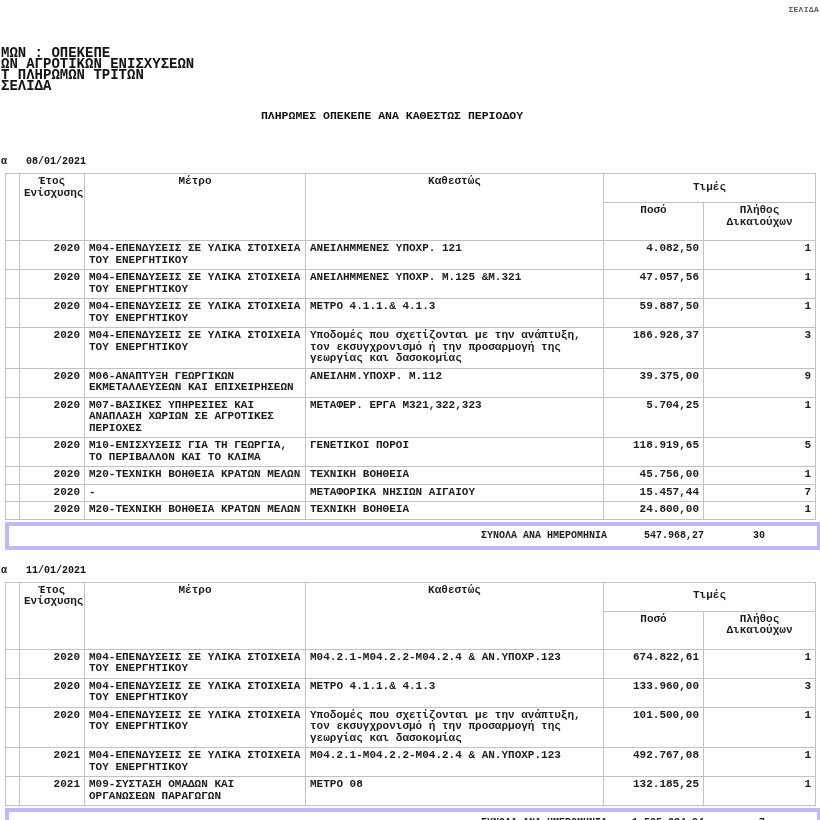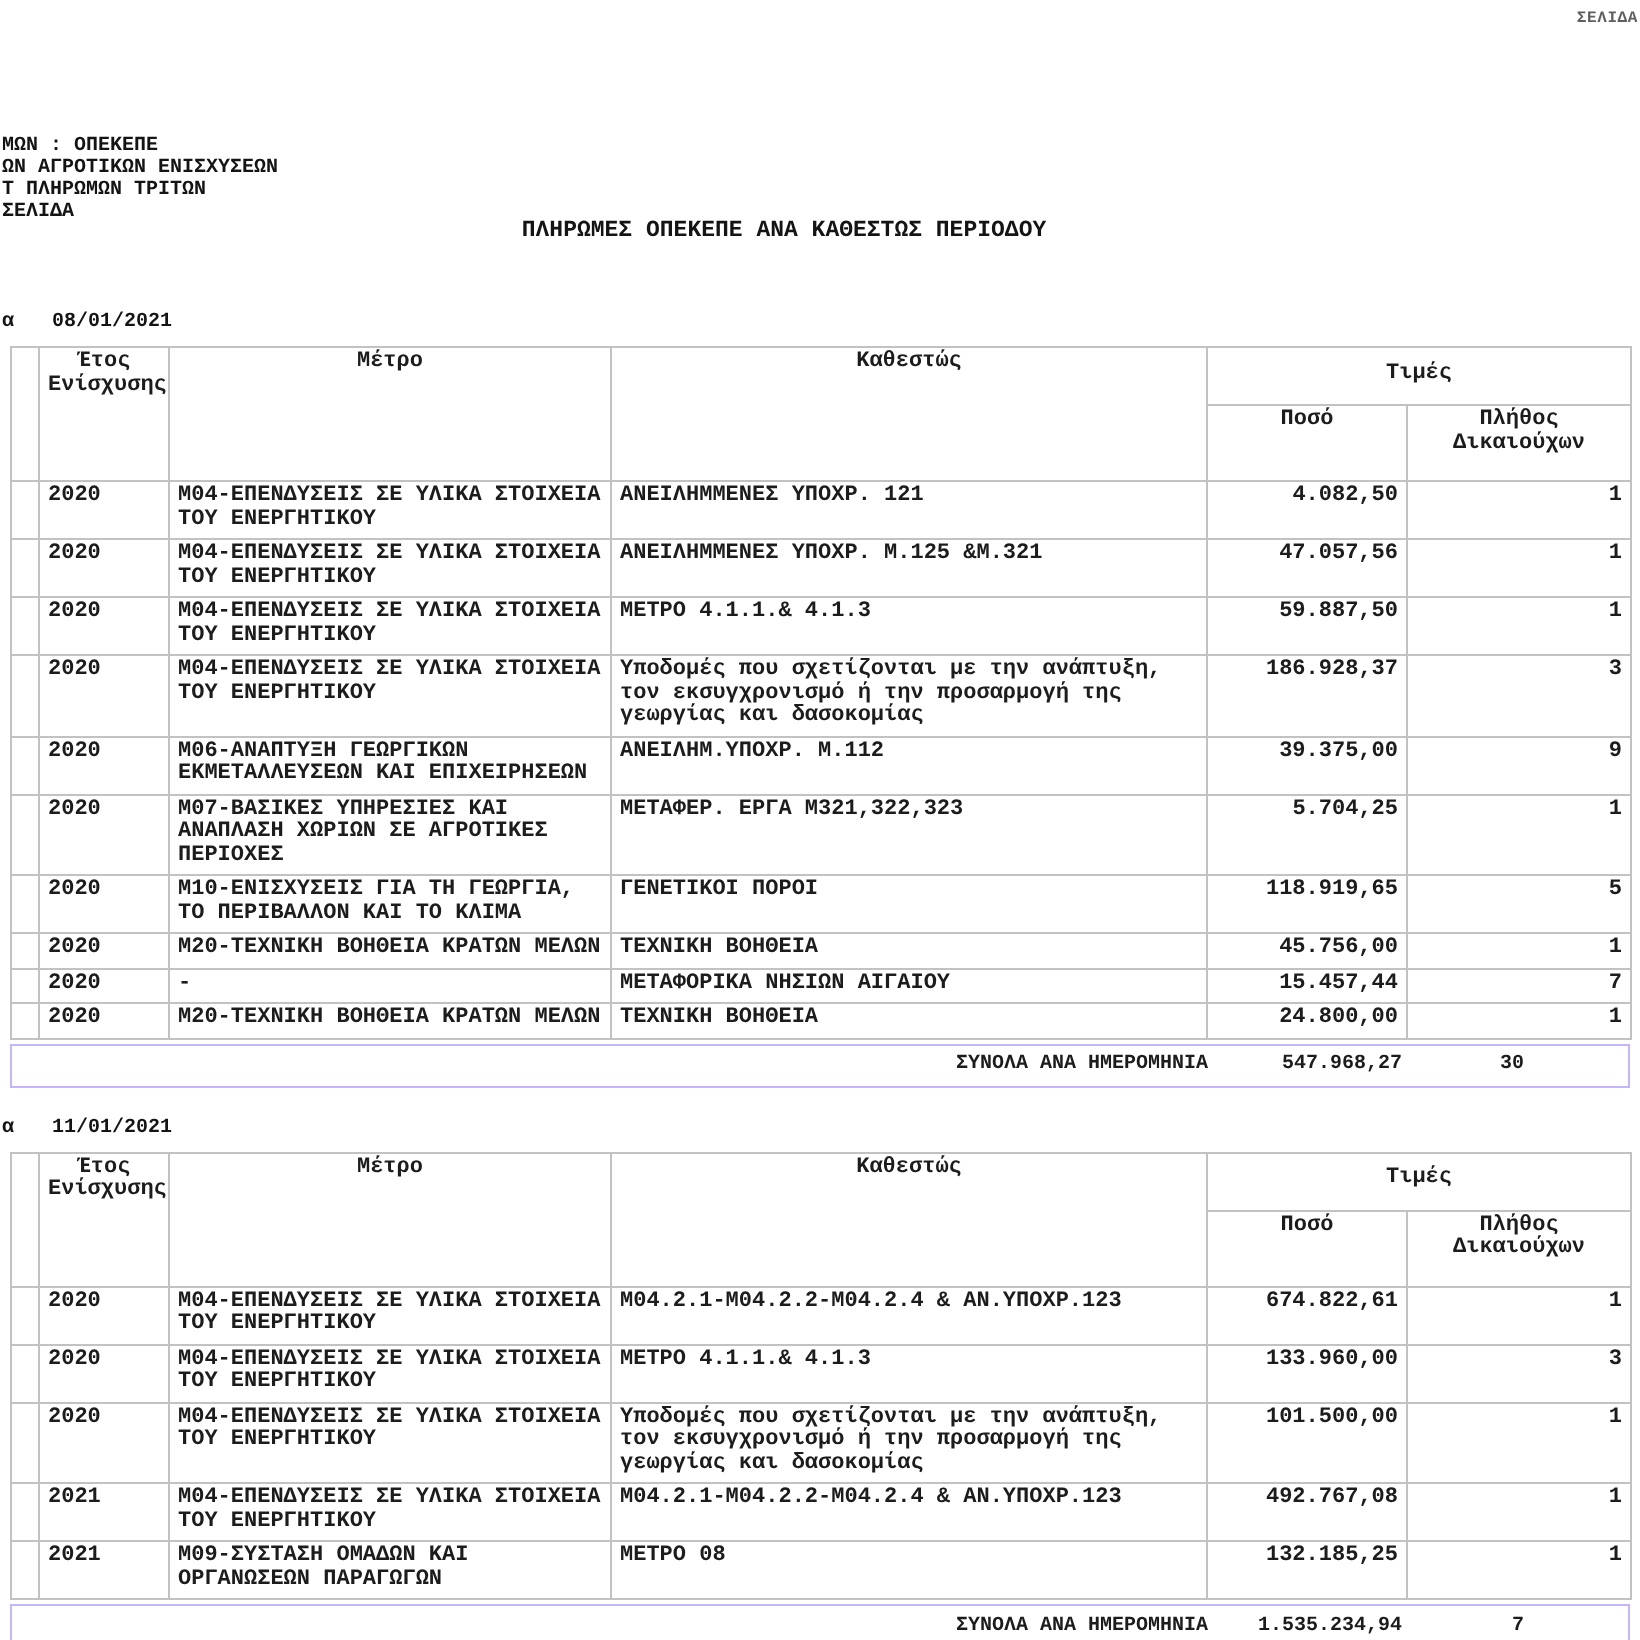--- a/index.html
+++ b/index.html
@@ -11,22 +11,22 @@
     font-family:Liberation Mono, monospace;
     font-weight:700;
     color:#1c1c1c;
   }
   .page-label{
     position:absolute;top:5px;right:1px;
     font-size:8px;color:#5f5f5f;letter-spacing:.3px;
     white-space:nowrap;
   }
   .org-block{
-    position:absolute;top:68px;left:1px;
-    font-size:10px;line-height:11px;color:#141414;
+    position:absolute;top:48px;left:1px;
+    font-size:14px;line-height:11px;color:#141414;
     white-space:nowrap;
   }
   .title-wrap{
     position:absolute;top:109px;left:14px;width:756px;
     text-align:center;color:#141414;
   }
   .title-wrap .t1{font-size:11.5px;line-height:14px;}
   .title-wrap .t2{font-size:11px;line-height:14px;}
   .sections{position:absolute;top:156px;left:0;width:820px;}
   .section{margin-bottom:15px;}
@@ -47,27 +47,27 @@
     overflow:hidden;
   }
   table.report-table td{vertical-align:top;}
   thead th{vertical-align:top;text-align:center;}
   th.h-span{padding-top:6px;}
   tr.h-row1{height:29px;}
   tr.h-row2{height:38px;}
   th.c-values{vertical-align:middle;padding-top:0;}
   th.c-amount,th.c-count{vertical-align:top;padding-top:7px;}
   th.c-count .wrapbox{display:inline-block;max-width:66px;}
-  td.c-year{padding-right:6px;}
+  td.c-year{text-align:right;padding-right:6px;}
   td.c-amount{text-align:right;padding-right:11px;}
   td.c-count{text-align:right;padding-right:3px;}
   .totals-row{
     display:flex;align-items:center;
     margin:2px 0 0 5px;width:808px;height:20px;
-    border:1px solid #c4b5fd;
+    border:4px solid #c4b5fd;
     font-size:10px;color:#1c1c1c;
   }
   .totals-label{width:598px;text-align:right;white-space:nowrap;}
   .totals-amount{width:97px;text-align:right;white-space:nowrap;}
   .totals-count{flex:1;text-align:right;padding-right:52px;white-space:nowrap;}
 </style>
 </head>
 <body>
 
 <div class="page">

